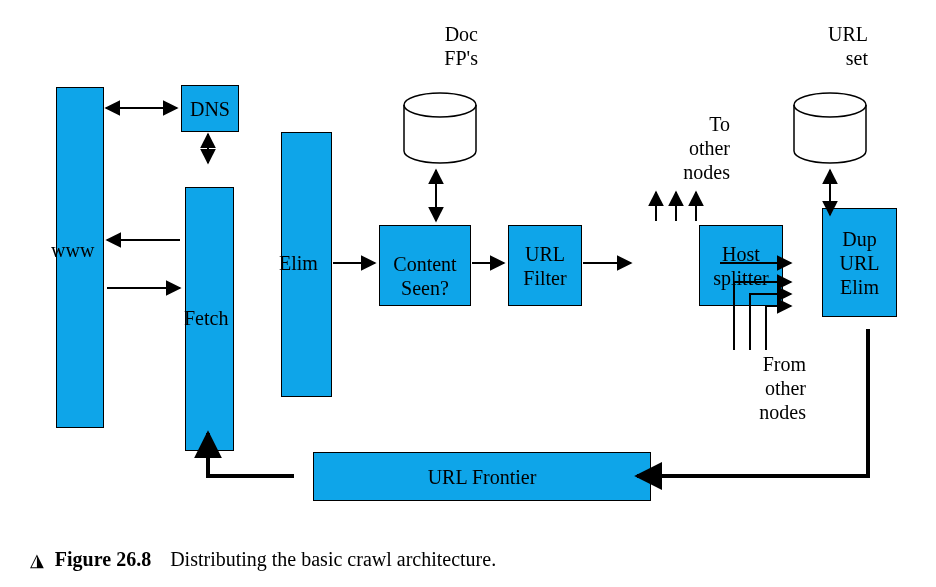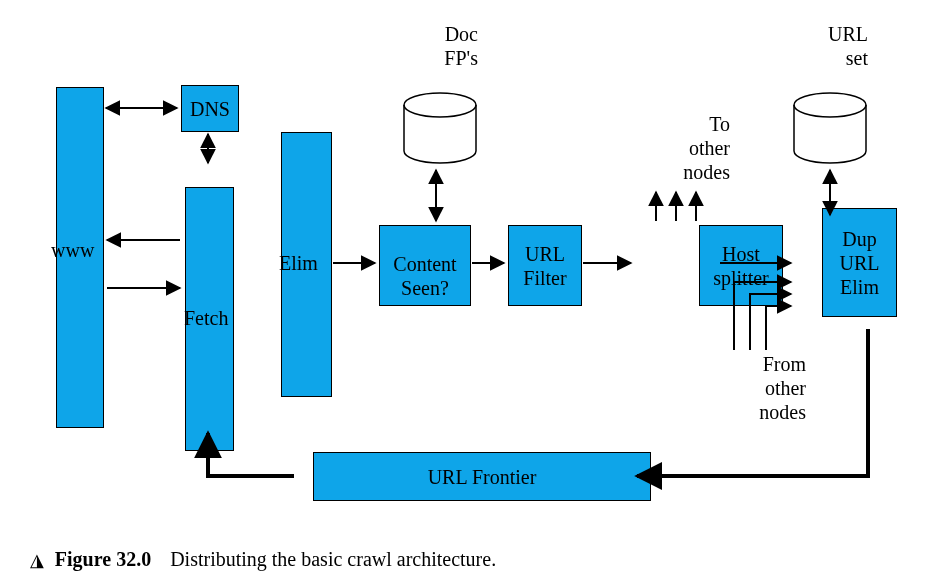--- a/index.html
+++ b/index.html
@@ -152,15 +152,15 @@
   <path d="M750 350 V294 H791" fill="none" stroke="#000" stroke-width="2" marker-end="url(#ah)"></path>
   <path d="M766 350 V306 H791" fill="none" stroke="#000" stroke-width="2" marker-end="url(#ah)"></path>
 
   <path d="M868 329 V476 H637" fill="none" stroke="#000" stroke-width="4" marker-end="url(#ahBig)"></path>
 
   <path d="M294 476 H208 V433" fill="none" stroke="#000" stroke-width="4" marker-end="url(#ahBig)"></path>
 </svg>
 
 <div class="caption">
   <span class="marker">◮</span>
-  <b>Figure 32.0</b>
+  <b>Figure 26.8</b>
   <span>Distributing the basic crawl architecture.</span>
 </div>
 
 </body></html>

